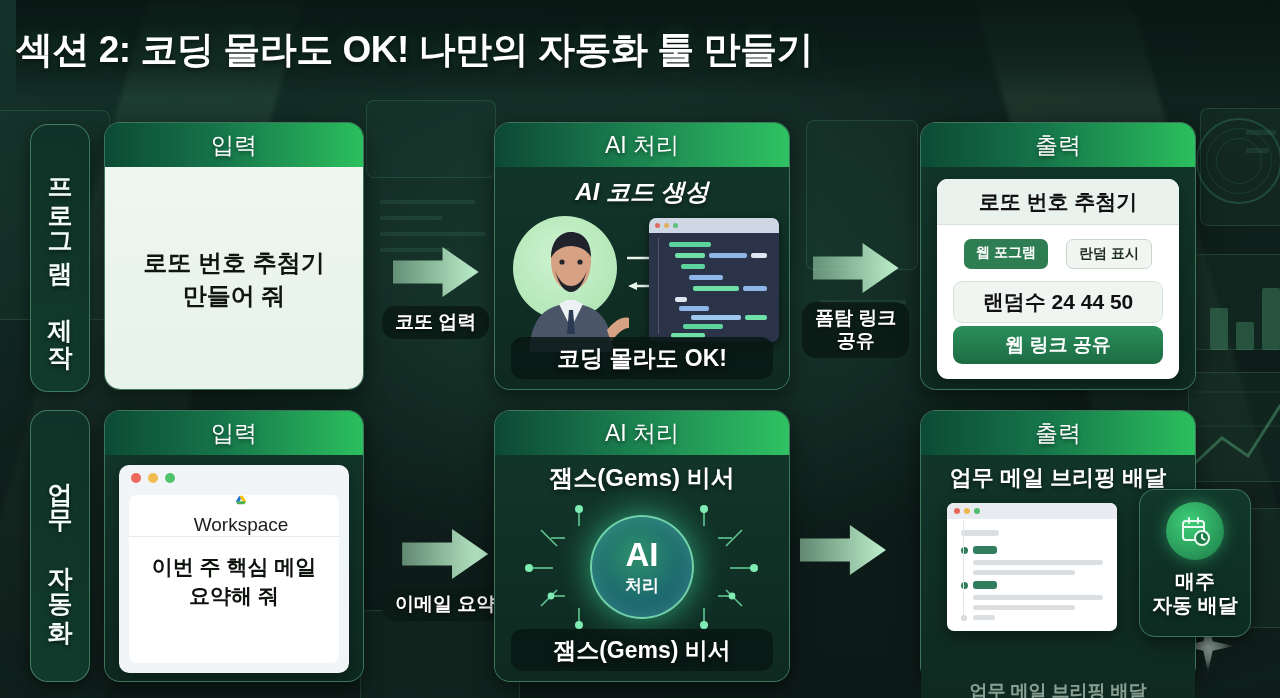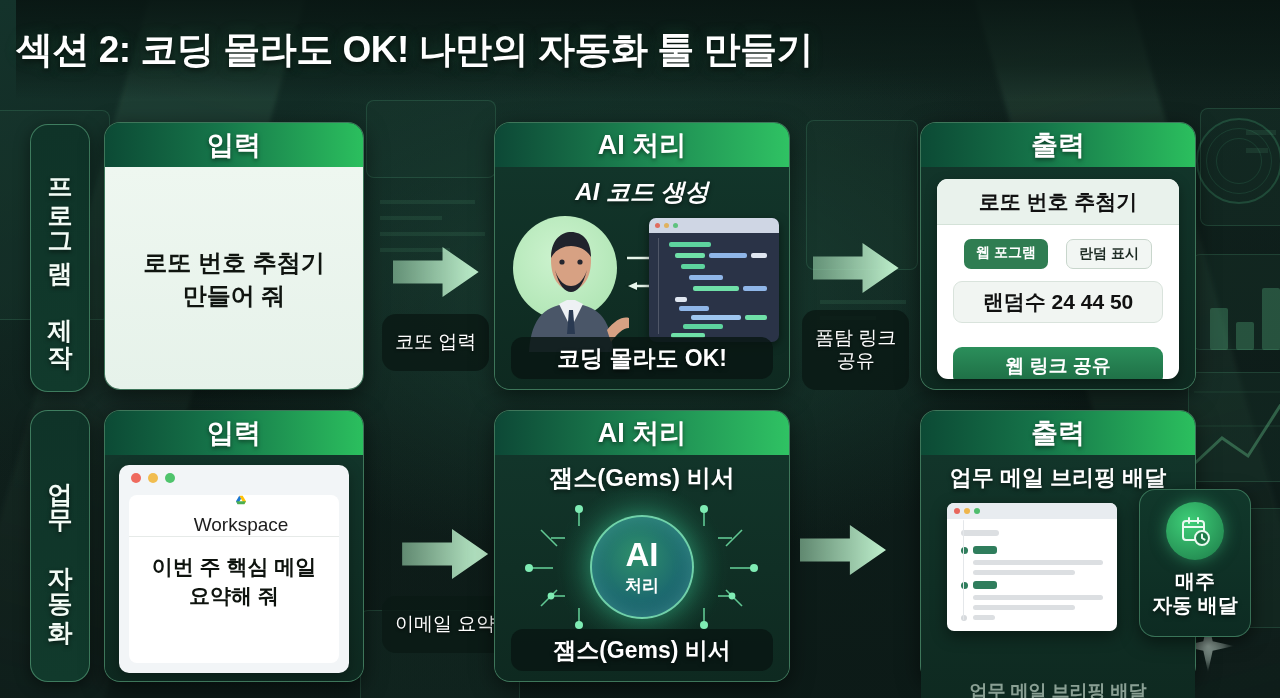--- a/index.html
+++ b/index.html
@@ -67,44 +67,44 @@
     border:1.5px solid rgba(120,210,160,.45);
     box-shadow:0 6px 22px rgba(0,0,0,.5);
     background:#0f2a22;
   }
   .card-head {
     height:44px; display:flex; align-items:center; justify-content:center;
     background:linear-gradient(90deg,#0c4a35 0%, #16764a 45%, #2bbf5e 100%);
   }
   .card-head.alt { background:linear-gradient(90deg,#0d4836 0%, #1c8551 50%, #2fc263 100%); }
   .card-head-text {
-    font-size:27px; font-weight:bold; color:#ffffff;
+    font-size:23px; font-weight:normal; color:#ffffff;
     text-shadow:0 2px 4px rgba(0,0,0,.5);
   }
   .card-body { position:relative; width:100%; }
   .card-body.light {
     background:linear-gradient(180deg,#eef7f0,#e6f2ea);
     display:flex; align-items:center; justify-content:center;
   }
   .card-body.dark { background:linear-gradient(180deg,#12352a,#0e2920); }
   .prompt-text {
     font-size:24px; font-weight:bold; color:#101510; text-align:center; line-height:1.38;
   }
   
   .arrow-wrap { position:absolute; display:flex; flex-direction:column; align-items:center; }
   .arrow {
     width:86px; height:52px;
     background:linear-gradient(90deg, rgba(168,232,190,.55), #bff0cd);
     clip-path: polygon(0% 28%, 58% 28%, 58% 2%, 100% 50%, 58% 98%, 58% 72%, 0% 72%);
     filter:drop-shadow(0 2px 5px rgba(0,0,0,.45));
   }
   .arrow-label {
-    margin-top:16px; padding:17px 13px; border-radius:14px;
+    margin-top:8px; padding:5px 13px; border-radius:14px;
     background:rgba(10,26,21,.86);
-    font-size:19px; font-weight:normal; color:#ffffff; text-align:center; line-height:1.2;
+    font-size:19px; font-weight:bold; color:#ffffff; text-align:center; line-height:1.2;
     white-space:pre-line; text-shadow:0 1px 3px rgba(0,0,0,.8);
   }
   
   .ai-sub {
     font-size:24px; font-weight:bold; color:#ffffff; text-align:center;
     text-shadow:0 2px 4px rgba(0,0,0,.55);
   }
   .illus { position:relative; width:100%; height:140px; margin-top:6px; }
   .avatar-circle {
     position:absolute; left:18px; top:2px; width:104px; height:104px; border-radius:50%;
@@ -144,21 +144,21 @@
   }
   .pill.solid { background:#2f7d52; color:#fff; }
   .pill.ghost { background:#f2f6f3; color:#1c2a22; border:1px solid #c8d6cc; }
   .result-box {
     margin:12px 16px 0; height:42px; border-radius:9px;
     background:#f1f5f2; border:1px solid #d9e3dc;
     display:flex; align-items:center; justify-content:center;
     font-size:21px; font-weight:bold; color:#111;
   }
   .share-btn {
-    margin:24px 16px 0; height:38px; border-radius:9px;
+    margin:3px 16px 0; height:38px; border-radius:9px;
     background:linear-gradient(180deg,#2b8f5b,#1d6b43);
     display:flex; align-items:center; justify-content:center;
     font-size:19px; font-weight:bold; color:#fff;
   }
   
   .browser {
     position:absolute; left:14px; right:14px; top:10px; bottom:10px;
     background:#f2f5f7; border-radius:10px; overflow:hidden;
     box-shadow:0 4px 14px rgba(0,0,0,.3);
   }

